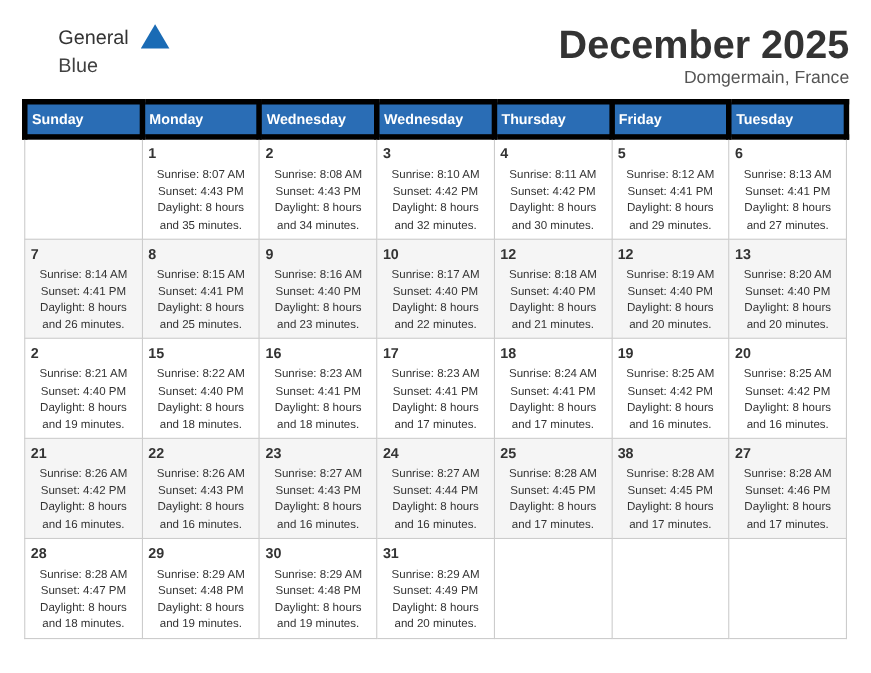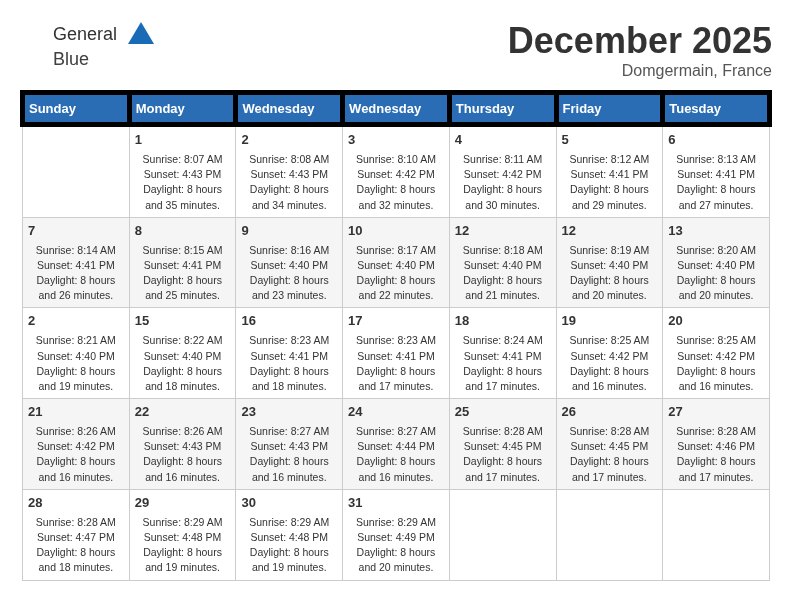--- a/index.html
+++ b/index.html
@@ -229,21 +229,21 @@
         </td>
         <td>
           <div class="day-num">24</div>
           <div class="day-info">Sunrise: 8:27 AM<br>Sunset: 4:44 PM<br>Daylight: 8 hours and 16 minutes.</div>
         </td>
         <td>
           <div class="day-num">25</div>
           <div class="day-info">Sunrise: 8:28 AM<br>Sunset: 4:45 PM<br>Daylight: 8 hours and 17 minutes.</div>
         </td>
         <td>
-          <div class="day-num">26</div>
+          <div class="day-num">38</div>
           <div class="day-info">Sunrise: 8:28 AM<br>Sunset: 4:45 PM<br>Daylight: 8 hours and 17 minutes.</div>
         </td>
         <td>
           <div class="day-num">27</div>
           <div class="day-info">Sunrise: 8:28 AM<br>Sunset: 4:46 PM<br>Daylight: 8 hours and 17 minutes.</div>
         </td>
       </tr>
       <tr>
         <td>
           <div class="day-num">28</div>

